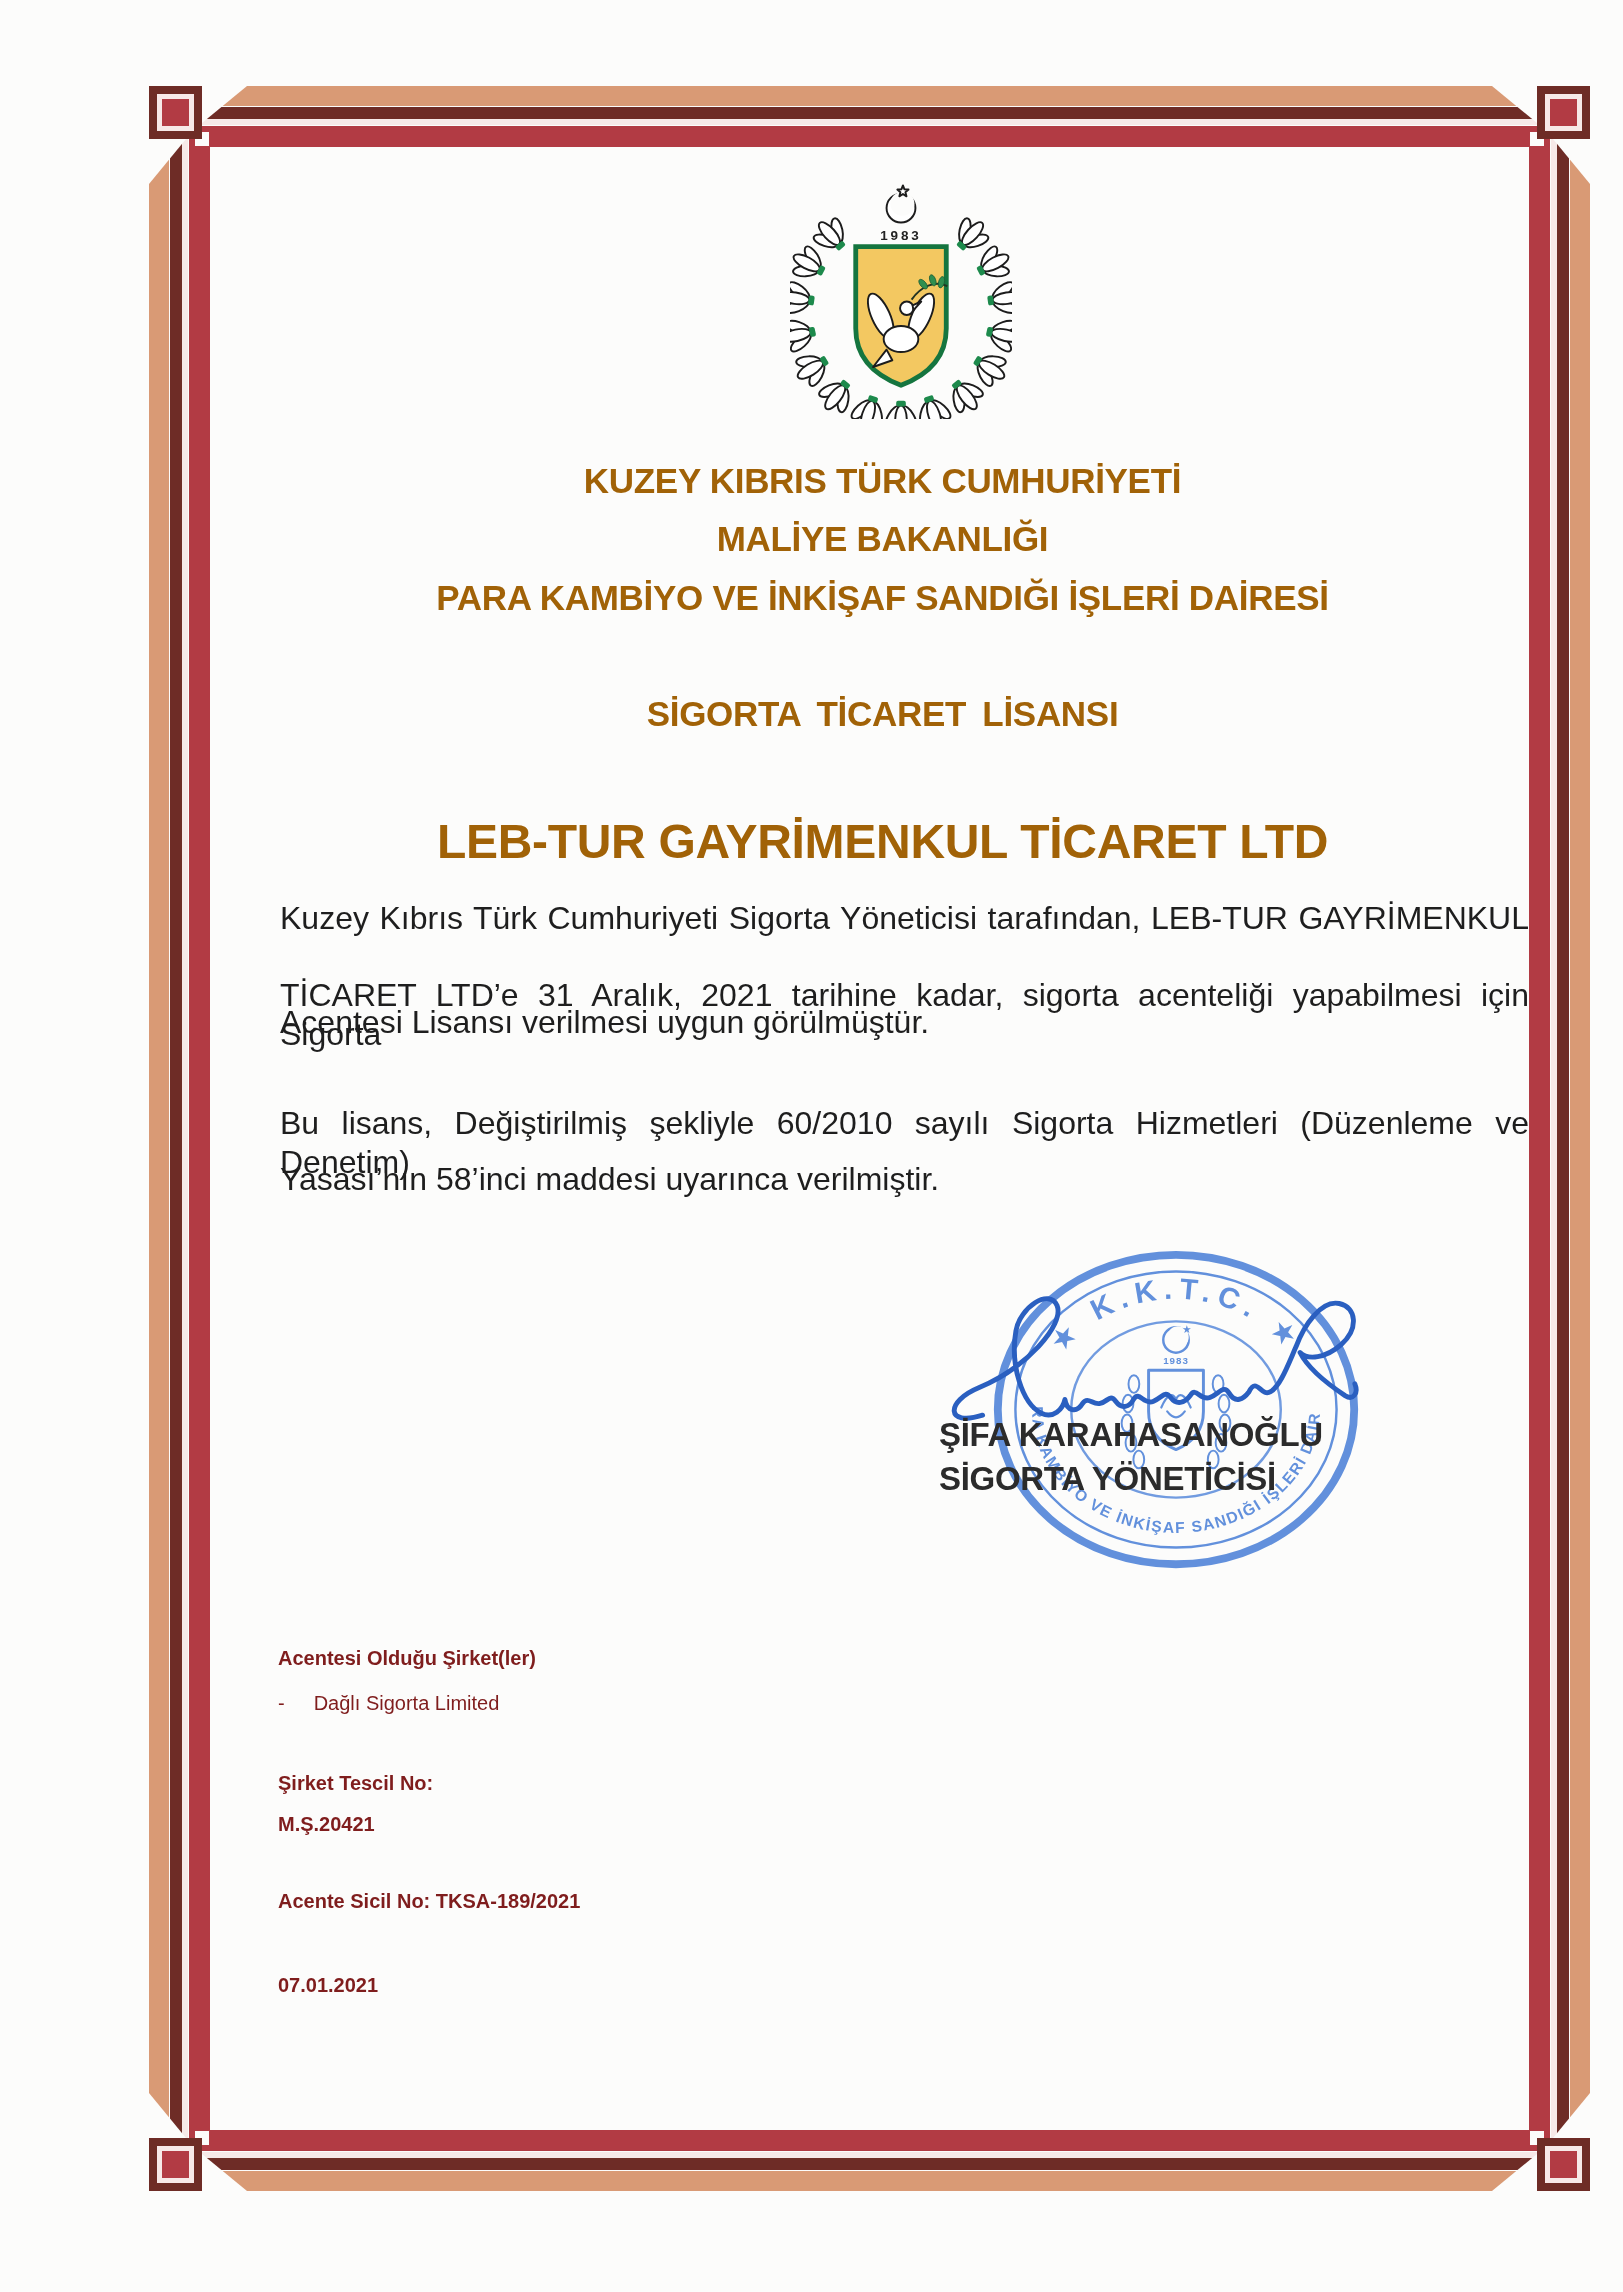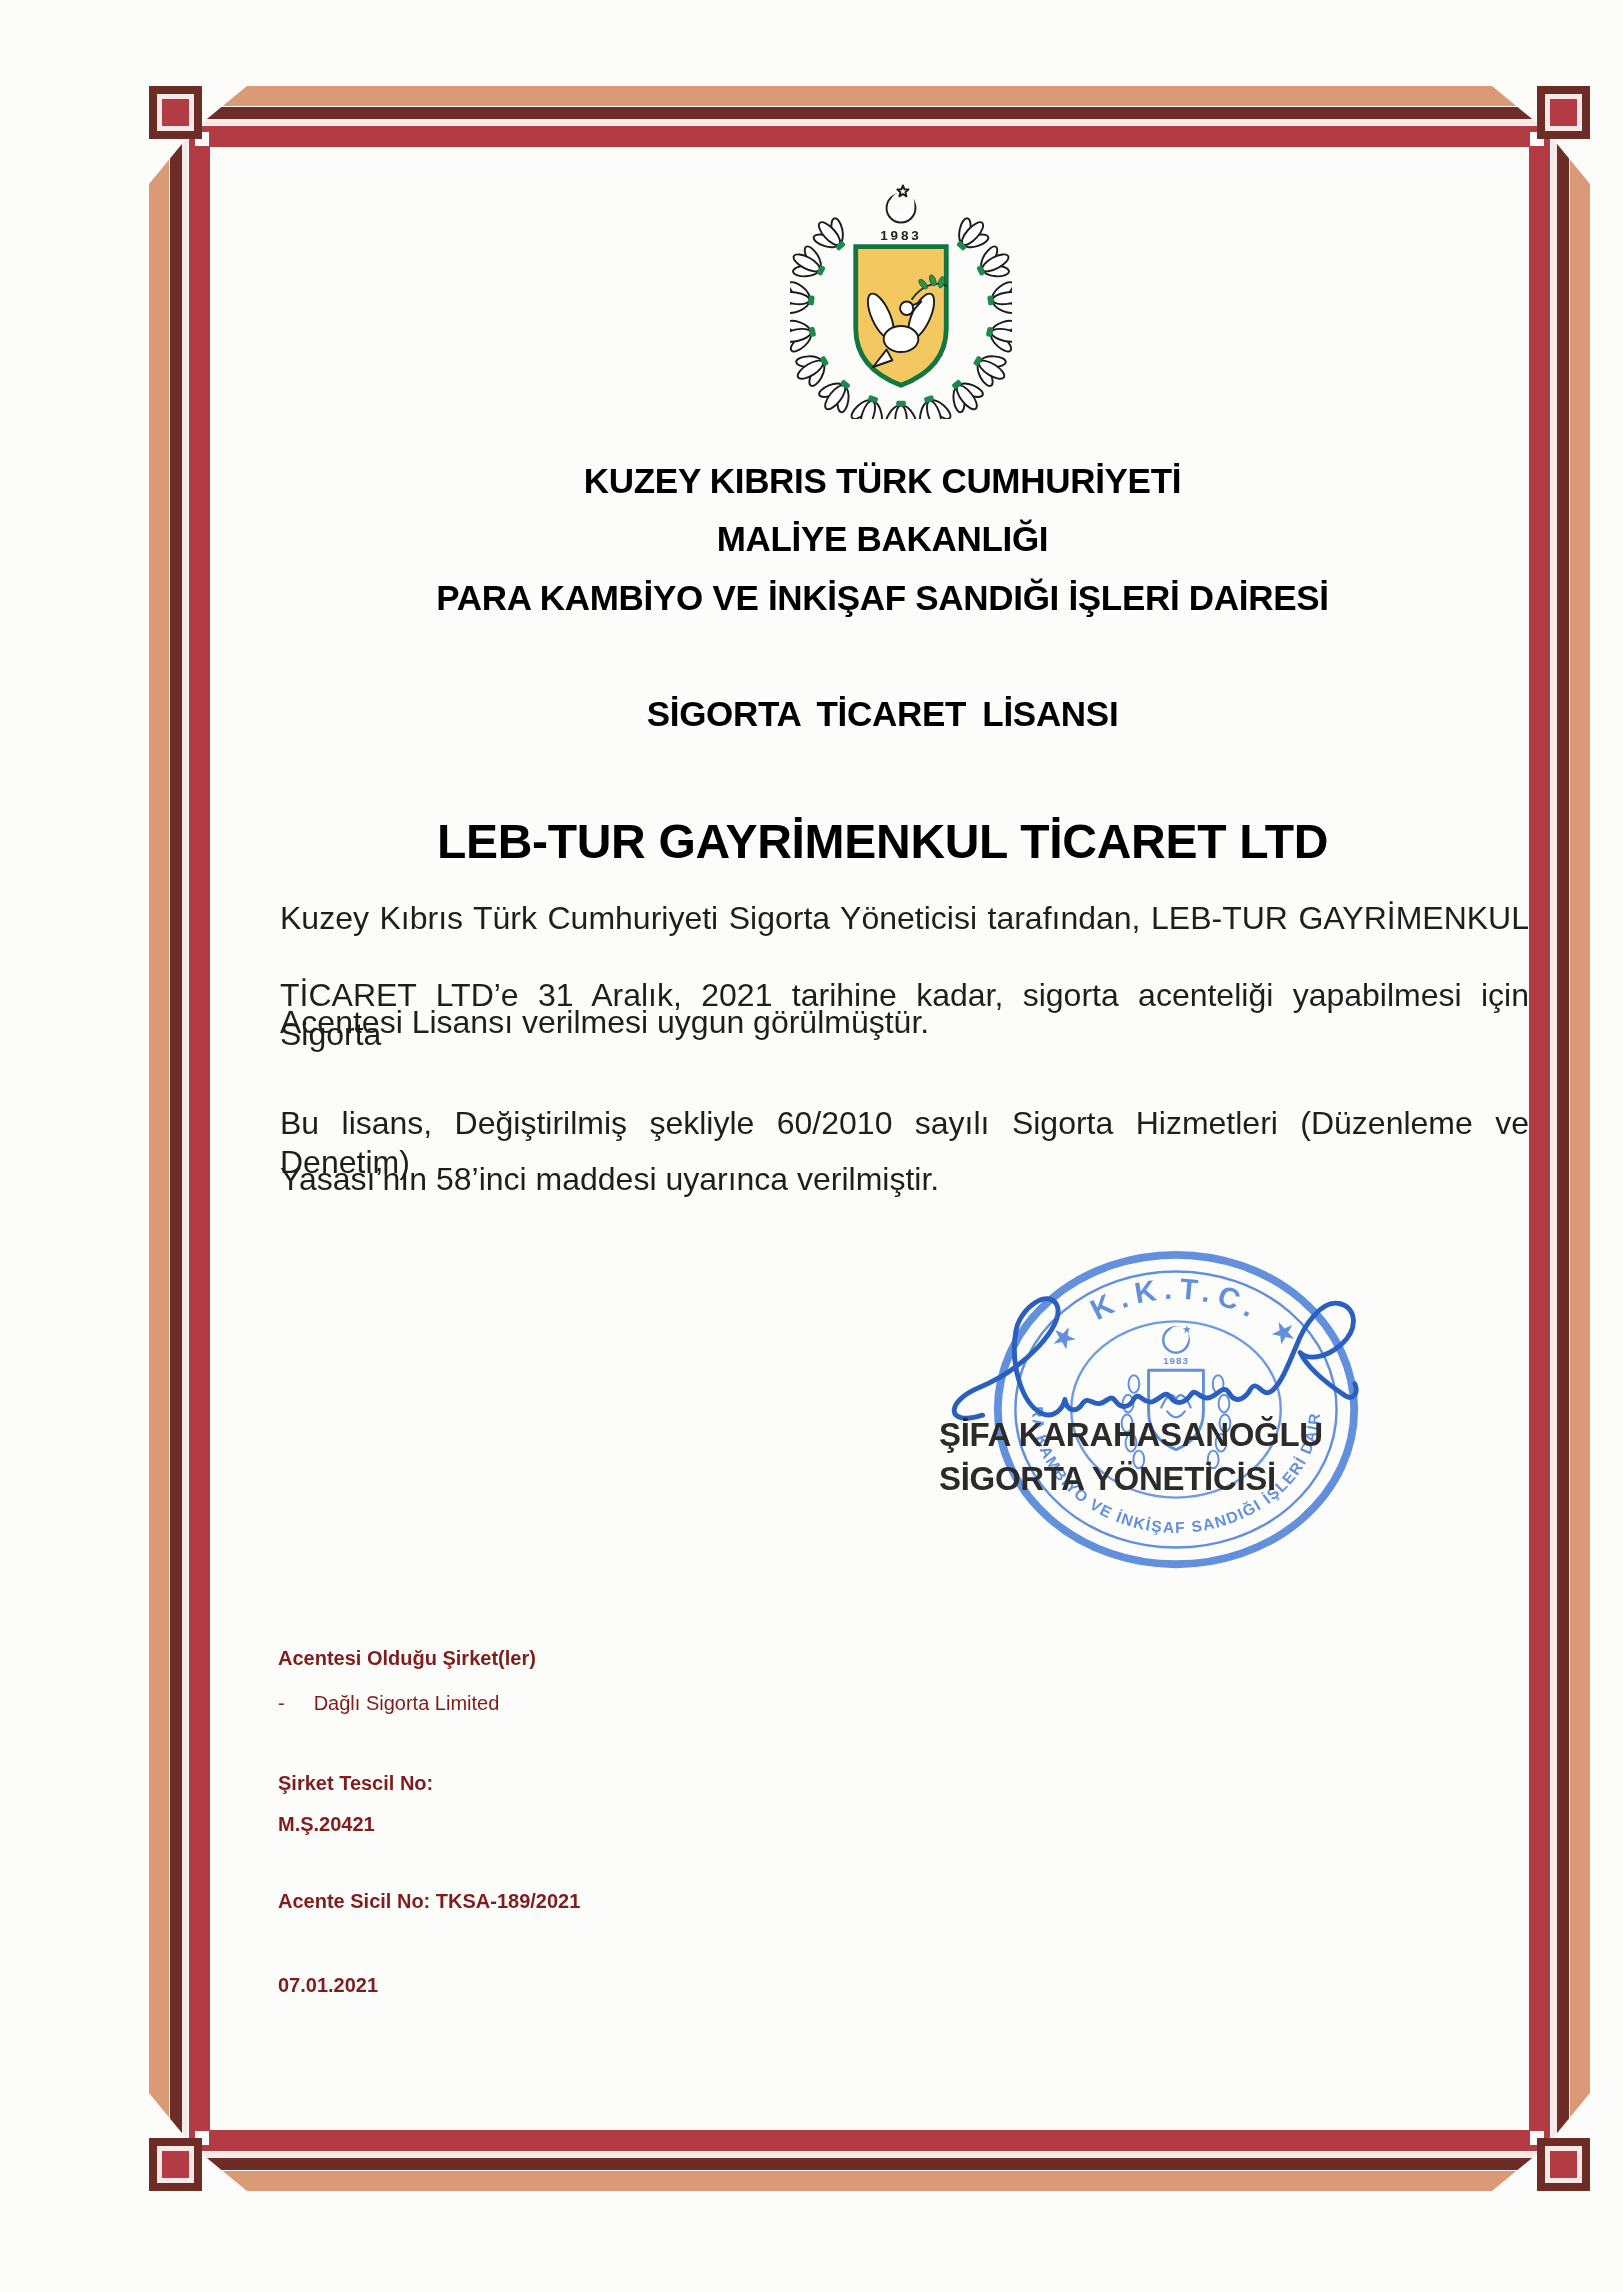--- a/index.html
+++ b/index.html
@@ -24,21 +24,21 @@
   .csq{position:absolute;left:2px;top:2px;width:53px;height:53px;box-sizing:border-box;
        background:#f7e9e8;border:8.8px solid #6e2c26;}
   .csq:after{content:"";position:absolute;inset:4.9px;background:#b23b44;}
   .trih{position:absolute;left:55px;top:2px;width:45px;height:37px;background:#fcfcfb;
         clip-path:polygon(0 0,100% 0,0 100%);}
   .triv{position:absolute;left:2px;top:55px;width:37px;height:45px;background:#fcfcfb;
         clip-path:polygon(0 0,100% 0,0 100%);}
   .cnotch{position:absolute;left:48px;top:48px;width:13.7px;height:13.7px;background:#fcfcfb;}
   
   .center-line{position:absolute;left:211px;width:1343px;text-align:center;
-               font-weight:bold;color:#000000;letter-spacing:-0.3px;}
+               font-weight:bold;color:#a16207;letter-spacing:-0.3px;}
   .hline{font-size:35px;}
   .title-line{font-size:35px;word-spacing:6.9px;}
   .licensee-line{font-size:48px;}
   .pl{position:absolute;left:280px;width:1249px;font-size:32px;color:#1e1e1e;line-height:39px;}
   .just{text-align:justify;text-align-last:justify;}
   .bl{position:absolute;left:278px;font-size:20px;font-weight:bold;color:#7f1d1d;}
   .agency-row{display:flex;gap:29px;font-weight:normal;}
   
   .stamp-svg{position:absolute;left:985px;top:1245px;width:382px;height:329px;opacity:.88;}
   .sig-svg{position:absolute;left:916px;top:1266px;width:480px;height:172px;}

